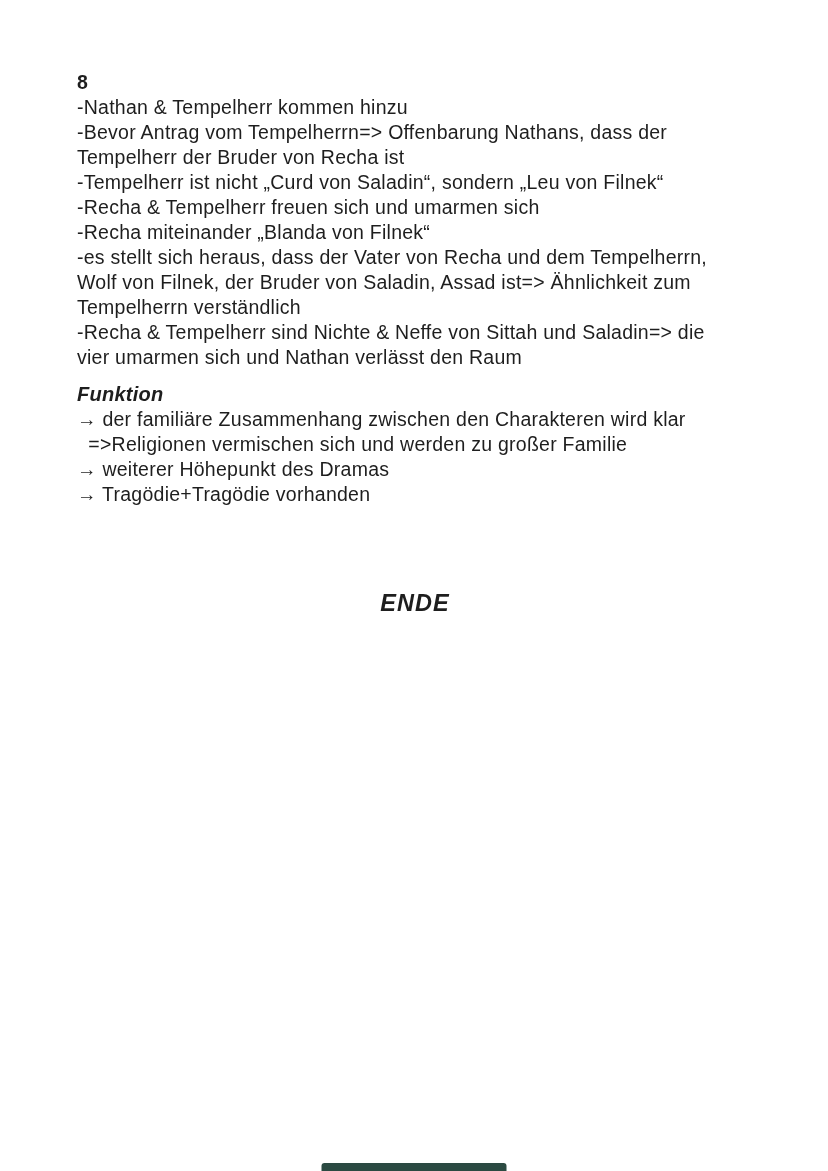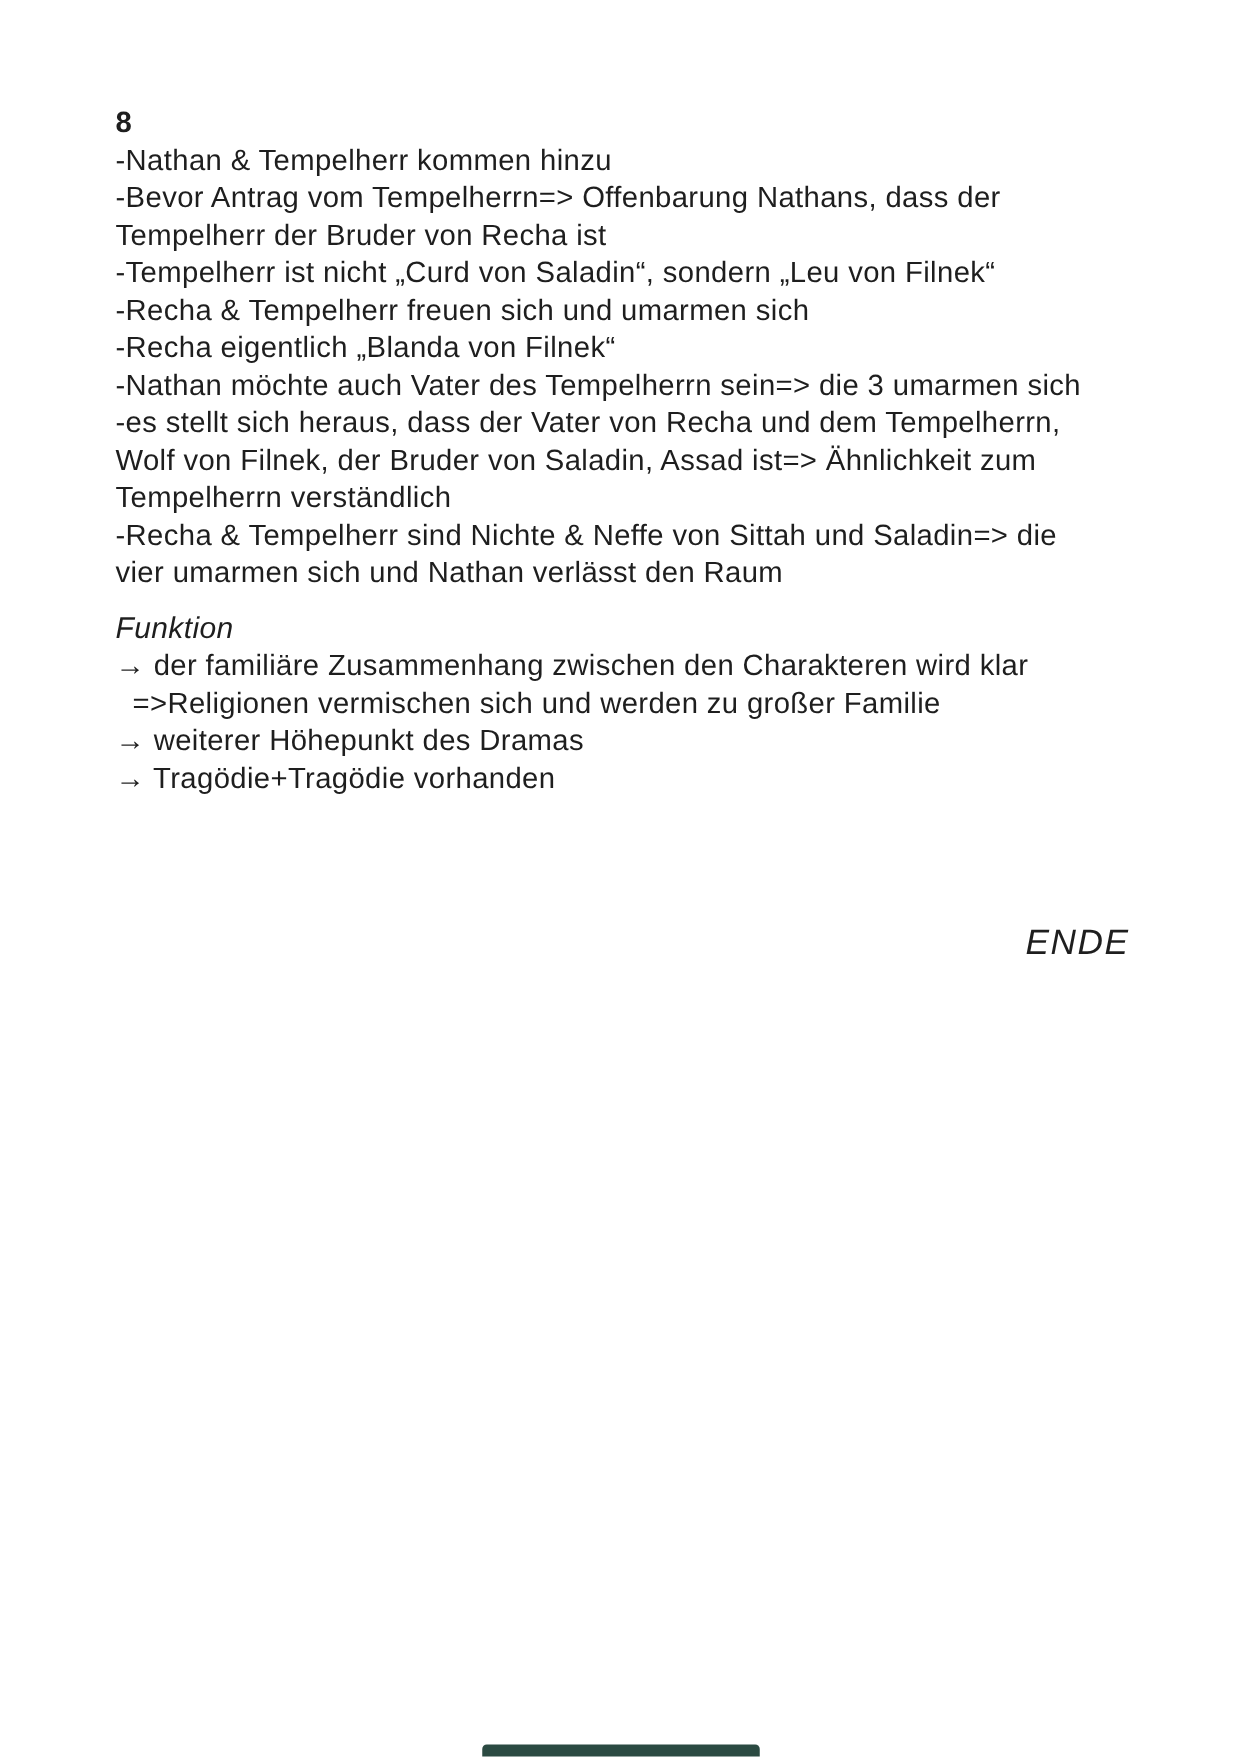--- a/index.html
+++ b/index.html
@@ -31,28 +31,28 @@
   }
   .content p {
     margin: 0;
     white-space: pre; 
   }
   .page-number {
     font-weight: bold;
   }
   .funktion-heading {
     margin-top: 12px !important;
-    font-weight: normal;
+    font-weight: bold;
     font-style: italic;
     font-size: 20px;
   }
   .ende {
     margin-top: 84px !important;
-    text-align: right;
-    font-weight: normal;
+    text-align: center;
+    font-weight: bold;
     font-style: italic;
     font-size: 23.5px;
     letter-spacing: 1px;
   }
   .bottom-accent-bar {
     position: absolute;
     left: 50%;
     transform: translateX(-50%);
     bottom: 0;
     width: 185px;
@@ -67,22 +67,21 @@
 <div class="page">
   <div class="content" style="color: rgb(30, 30, 30);">
 
     <p class="page-number">8</p>
 
     <p>-Nathan &amp; Tempelherr kommen hinzu</p>
     <p>-Bevor Antrag vom Tempelherrn=&gt; Offenbarung Nathans, dass der
 Tempelherr der Bruder von Recha ist</p>
     <p>-Tempelherr ist nicht „Curd von Saladin“, sondern „Leu von Filnek“</p>
     <p>-Recha &amp; Tempelherr freuen sich und umarmen sich</p>
-    <p>-Recha eigentlich „Blanda von Filnek“</p>
-    <p>-Nathan möchte auch Vater des Tempelherrn sein=&gt; die 3 umarmen sich</p>
+    <p>-Recha miteinander „Blanda von Filnek“</p>
     <p>-es stellt sich heraus, dass der Vater von Recha und dem Tempelherrn,
 Wolf von Filnek, der Bruder von Saladin, Assad ist=&gt; Ähnlichkeit zum
 Tempelherrn verständlich</p>
     <p>-Recha &amp; Tempelherr sind Nichte &amp; Neffe von Sittah und Saladin=&gt; die
 vier umarmen sich und Nathan verlässt den Raum</p>
 
     <p class="funktion-heading">Funktion</p>
 
     <p>→ der familiäre Zusammenhang zwischen den Charakteren wird klar
   =&gt;Religionen vermischen sich und werden zu großer Familie</p>

